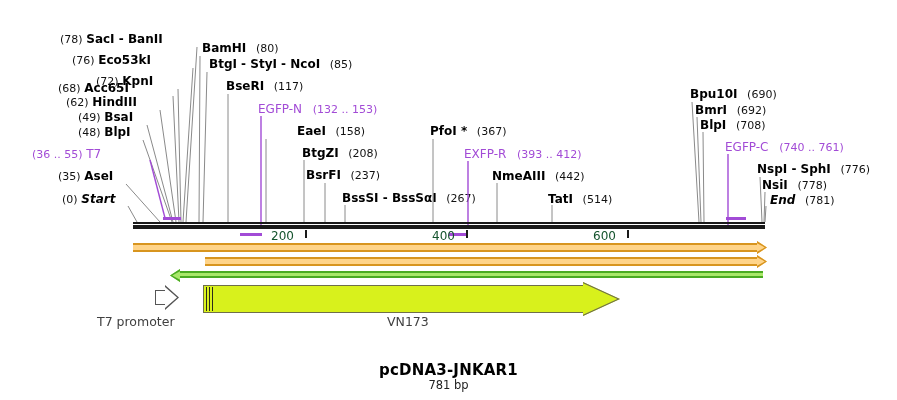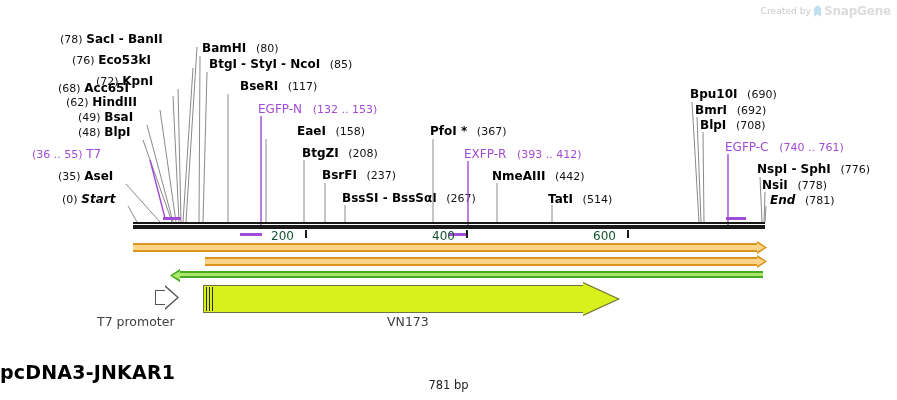--- a/index.html
+++ b/index.html
@@ -130,38 +130,33 @@
     background:#555;
     clip-path: polygon(0% 0%, 100% 50%, 0% 100%, 0% 92%, 86% 50%, 0% 8%);
   }
 
   .featname {
     position:absolute; font-size:12.5px; color:#404040; white-space:nowrap;
   }
 
   
   #title {
-    position:absolute; left:0; right:0; top:361px; 
-    font-size:19px; font-weight:700; color:#000; letter-spacing:.2px;
+    position:absolute; left:0; right:0; top:361px; text-align:center;
+    font-size:15px; font-weight:700; color:#000; letter-spacing:.2px;
   }
   #subtitle {
     position:absolute; left:0; right:0; top:378px; text-align:center;
     font-size:11.5px; color:#222;
   }
 </style>
 </head>
 <body>
 
 <div id="stage">
 
-  <div class="watermark">
-    <span>Created by</span>
-    <span class="sg-logo"></span>
-    <span class="sg-name">SnapGene</span>
-  </div>
 
   <div class="lbl" style="left:60px; top:33px;">
     <span class="pos">(78)</span>
     <span class="enz">SacI  -  BanII</span>
   </div>
   <div class="lbl" style="left:72px; top:54px;">
     <span class="pos">(76)</span>
     <span class="enz">Eco53kI</span>
   </div>
   <div class="lbl" style="left:96px; top:75px;">
@@ -199,37 +194,37 @@
   </div>
 
   <div class="lbl" style="left:202px; top:42px;">
     <span class="enz">BamHI</span>
     <span class="pos" style="padding-left:6px">(80)</span>
   </div>
   <div class="lbl" style="left:209px; top:58px;">
     <span class="enz">BtgI  -  StyI  -  NcoI</span>
     <span class="pos" style="padding-left:6px">(85)</span>
   </div>
-  <div class="lbl" style="left:240px; top:80px;">
+  <div class="lbl" style="left:226px; top:80px;">
     <span class="enz">BseRI</span>
     <span class="pos" style="padding-left:6px">(117)</span>
   </div>
   <div class="lbl feat" style="left:258px; top:103px;">
     <span class="enz">EGFP-N</span>
     <span class="pos" style="padding-left:7px">(132 .. 153)</span>
   </div>
   <div class="lbl" style="left:264px; top:125px;margin-left:33px;">
     <span class="enz">EaeI</span>
     <span class="pos" style="padding-left:6px">(158)</span>
   </div>
   <div class="lbl" style="left:302px; top:147px;">
     <span class="enz">BtgZI</span>
     <span class="pos" style="padding-left:6px">(208)</span>
   </div>
-  <div class="lbl" style="left:322px; top:169px;text-align:center;">
+  <div class="lbl" style="left:306px; top:169px;text-align:center;">
     <span class="enz">BsrFI</span>
     <span class="pos" style="padding-left:6px">(237)</span>
   </div>
   <div class="lbl" style="left:342px; top:192px;">
     <span class="enz">BssSI  -  BssSαI</span>
     <span class="pos" style="padding-left:6px">(267)</span>
   </div>
 
   <div class="lbl" style="left:430px; top:125px;">
     <span class="enz">PfoI *</span>

